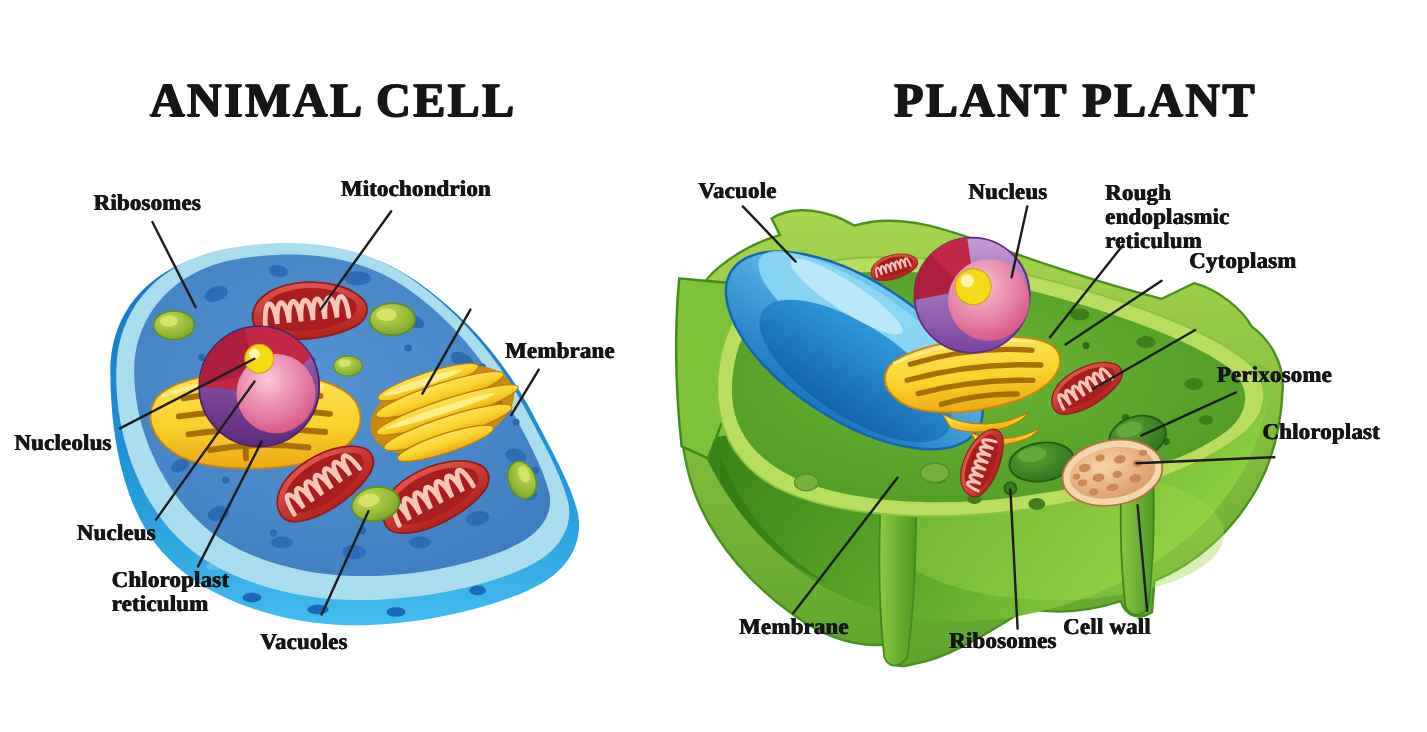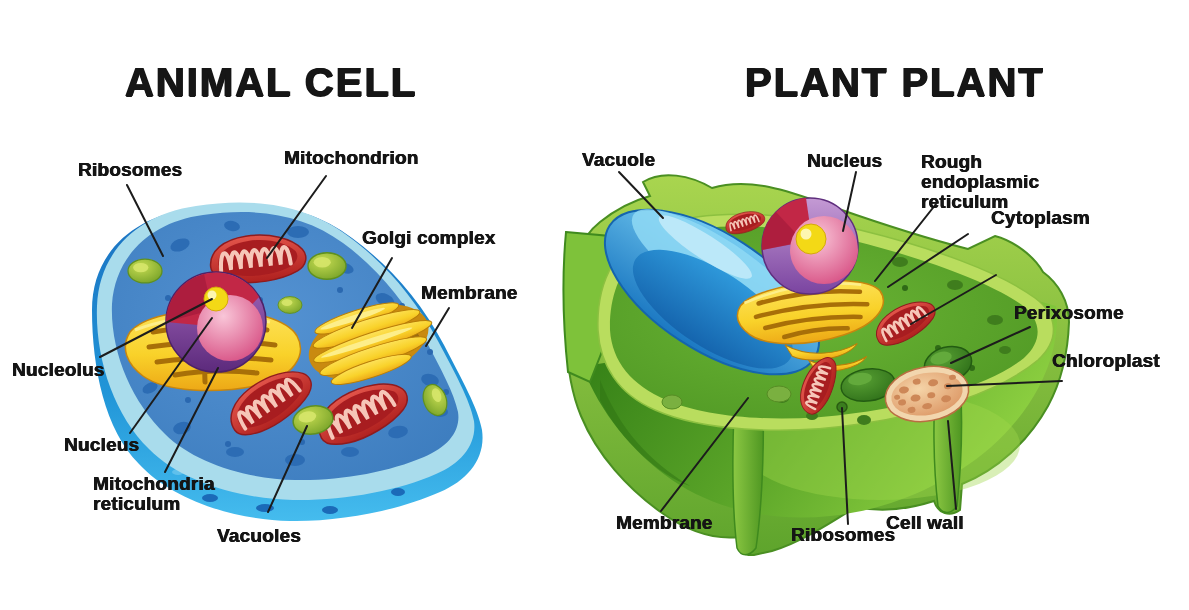--- a/index.html
+++ b/index.html
@@ -1,18 +1,18 @@
 <!DOCTYPE html>
 <html><head>
 <meta charset="utf-8">
 <style>
   html,body{margin:0;padding:0;background:#ffffff;}
   #canvas{
     position:relative;width:1189px;height:610px;overflow:hidden;
-    background:#ffffff;font-family:Liberation Sans, sans-serif;
+    background:#ffffff;font-family:Liberation Serif, serif;
   }
   #art{position:absolute;left:0;top:0;}
   .title{
     position:absolute;font-size:40px;font-weight:800;color:#161616;
     letter-spacing:2px;white-space:nowrap;
     text-shadow:0.8px 0 0 #161616,-0.8px 0 0 #161616,0 0.8px 0 #161616;
   }
   .lbl{
     position:absolute;font-size:19px;font-weight:700;color:#151515;
     line-height:1.04;letter-spacing:0.2px;
@@ -319,25 +319,24 @@
     <line x1="848" y1="524" x2="842" y2="408"></line>
     <line x1="956" y1="509" x2="948" y2="421"></line>
   </g>
 </svg>
 
   <div class="title" style="left:125px;top:60px;">ANIMAL CELL</div>
   <div class="title" style="left:745px;top:60px;">PLANT PLANT</div>
 
   <div class="lbl" style="left:78px;top:160px;">Ribosomes</div>
   <div class="lbl" style="left:284px;top:148px;">Mitochondrion</div>
-  <div class="lbl" style="left:362px;top:228px;">Golgi complex</div>
   <div class="lbl" style="left:421px;top:283px;">Membrane</div>
   <div class="lbl" style="left:12px;top:360px;">Nucleolus</div>
   <div class="lbl" style="left:64px;top:435px;">Nucleus</div>
-  <div class="lbl" style="left:93px;top:474px;width:140px;">Mitochondria reticulum</div>
+  <div class="lbl" style="left:93px;top:474px;width:140px;">Chloroplast reticulum</div>
   <div class="lbl" style="left:217px;top:526px;">Vacuoles</div>
 
   <div class="lbl" style="left:582px;top:150px;">Vacuole</div>
   <div class="lbl" style="left:807px;top:151px;">Nucleus</div>
   <div class="lbl" style="left:921px;top:152px;width:125px;">Rough endoplasmic reticulum</div>
   <div class="lbl" style="left:967px;top:208px;margin-left:24px;">Cytoplasm</div>
   <div class="lbl" style="left:1014px;top:303px;">Perixosome</div>
   <div class="lbl" style="left:1052px;top:351px;">Chloroplast</div>
   <div class="lbl" style="left:616px;top:513px;">Membrane</div>
   <div class="lbl" style="left:791px;top:525px;">Ribosomes</div>

